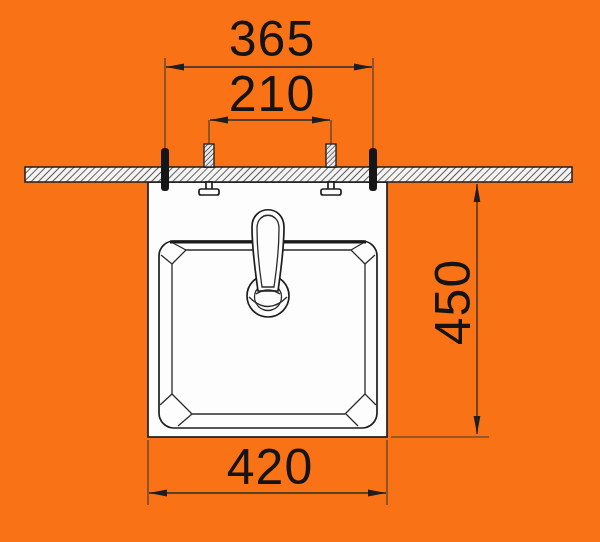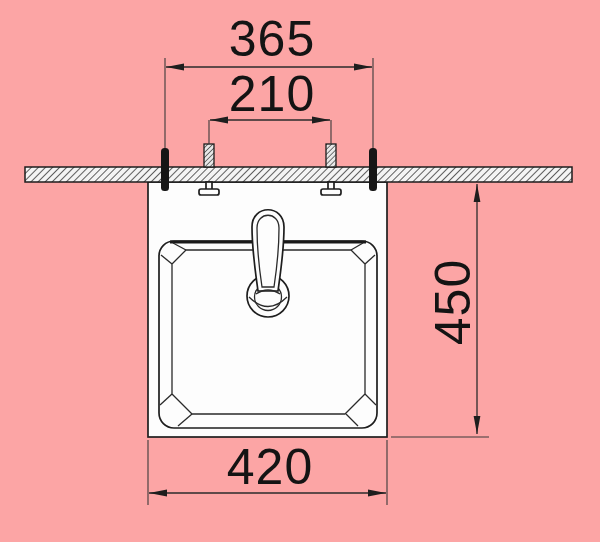--- a/index.html
+++ b/index.html
@@ -4,21 +4,21 @@
 <style>
   html, body {
     margin: 0;
     padding: 0;
     background: #fdfdfd;
   }
   .stage {
     position: relative;
     width: 600px;
     height: 542px;
-    background: #fca5a5;
+    background: #f97316;
     overflow: hidden;
   }
   svg { display: block; }
   .dim-text {
     font-family: "Liberation Sans", "DejaVu Sans", sans-serif;
     font-size: 50px;
     fill: #141414;
     letter-spacing: 1px;
   }
   .outline   { stroke: #1e1e1e; stroke-width: 1.7; fill: none; }

